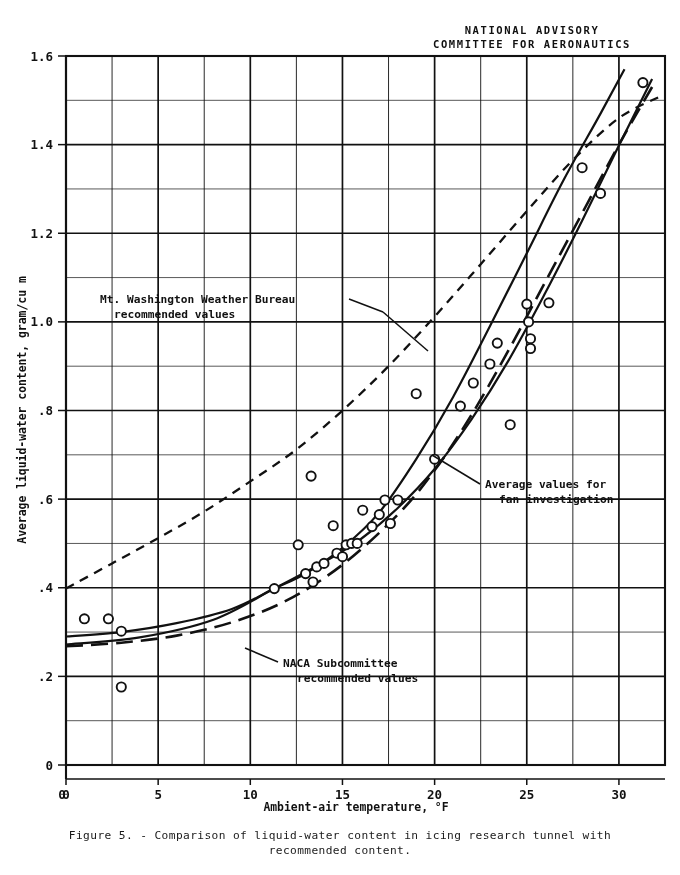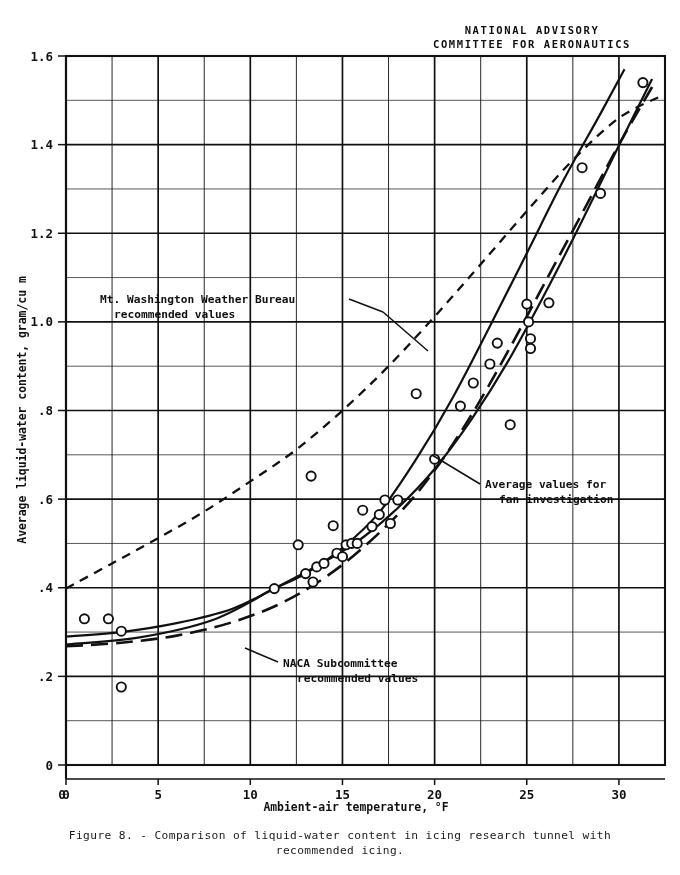--- a/index.html
+++ b/index.html
@@ -158,15 +158,15 @@
       <text x="499" y="503" text-anchor="start" font-size="11.2" font-weight="bold">fan investigation</text>
       <line x1="480" y1="484" x2="432" y2="455" stroke="#111111" stroke-width="1.5"></line>
       <line x1="383" y1="312" x2="428" y2="351" stroke="#111111" stroke-width="1.5"></line>
     </g>
 
   <text id="xlab" x="356" y="811" text-anchor="middle" font-size="11.4" font-weight="bold">Ambient-air temperature, °F</text>
   <text id="ylab" x="26" y="410" text-anchor="middle" font-size="11.4" font-weight="bold" transform="rotate(-90 26 410)">Average liquid-water content, gram/cu m</text>
 </svg>
 
 <div class="cap">
-  <div>Figure 8. - Comparison of liquid-water content in icing research tunnel with</div>
-  <div>recommended icing.</div>
+  <div>Figure 5. - Comparison of liquid-water content in icing research tunnel with</div>
+  <div>recommended content.</div>
 </div>
 
 </body></html>

